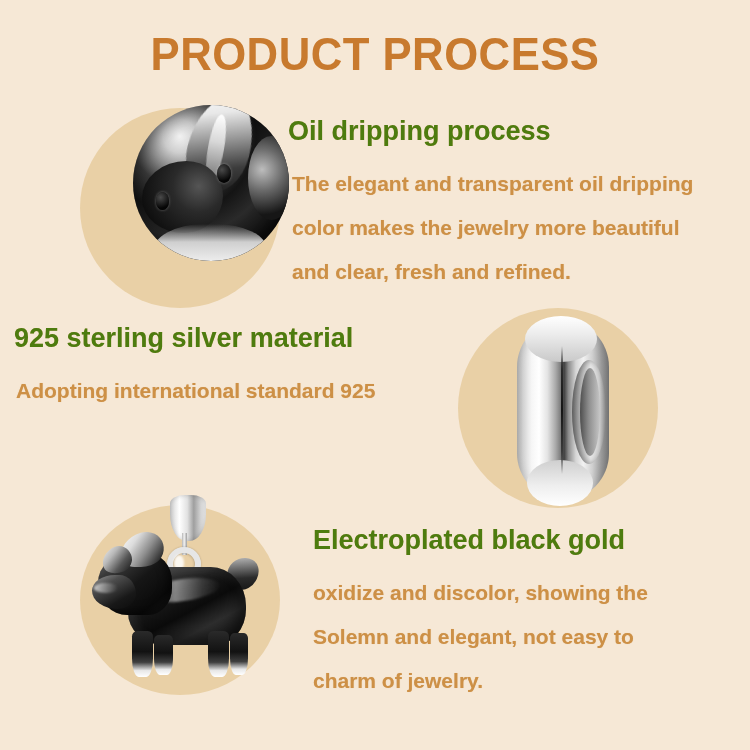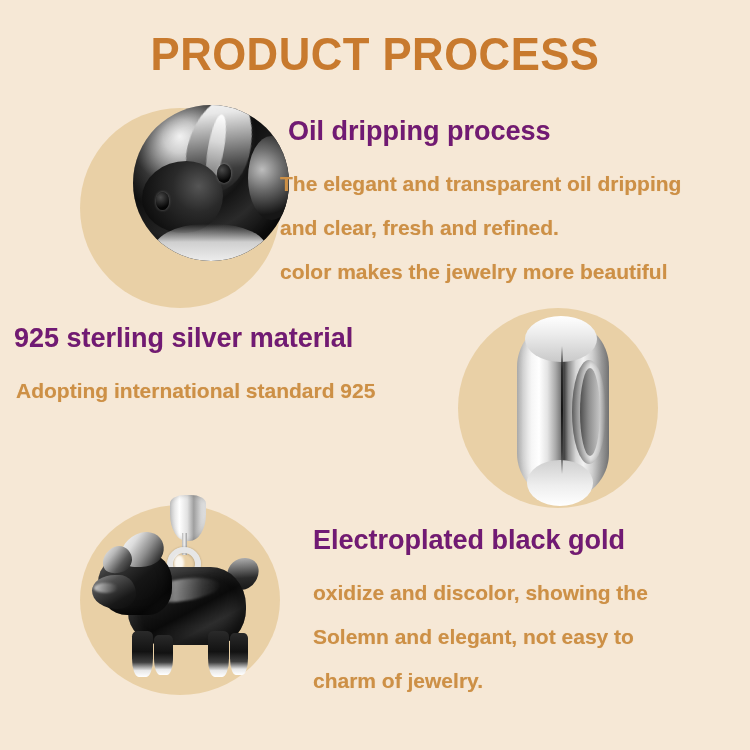--- a/index.html
+++ b/index.html
@@ -37,21 +37,21 @@
     transform: scaleX(0.93);
     transform-origin: center center;
     white-space: nowrap;
   }
 
   
   .section-heading {
     position: absolute;
     font-size: 27px;
     font-weight: 700;
-    color: #701a75;
+    color: #4d7c0f;
     white-space: nowrap;
     line-height: 1;
     text-shadow: 0 0 0.6px rgba(200,129,58,0.5);
   }
   .section-body {
     position: absolute;
     font-size: 21px;
     font-weight: 700;
     color: #cd9046;
     line-height: 44px;
@@ -366,24 +366,24 @@
     <div class="sheenB"></div>
     <div class="rightsheen"></div>
     <div class="lobe"></div>
     <div class="dot1"></div>
     <div class="dot2"></div>
     <div class="botlight"></div>
   </div>
 
   <div class="section-heading" style="left:288px; top:118px;">Oil dripping process</div>
 
-  <div class="section-body" style="left:280px; top:162px;">
+  <div class="section-body" style="left:292px; top:162px;">
     <span class="line">The elegant and transparent oil dripping</span>
+    <span class="line">color makes the jewelry more beautiful</span>
     <span class="line">and clear, fresh and refined.</span>
-    <span class="line">color makes the jewelry more beautiful</span>
   </div>
 
   <div class="tan-circle" style="left:458px; top:308px; width:200px; height:200px;"></div>
 
   <div class="photo-plain" id="photo-ring">
     <div class="body"></div>
     <div class="hole"></div>
     <div class="holeInner"></div>
     <div class="topcap"></div>
     <div class="botcap"></div>

